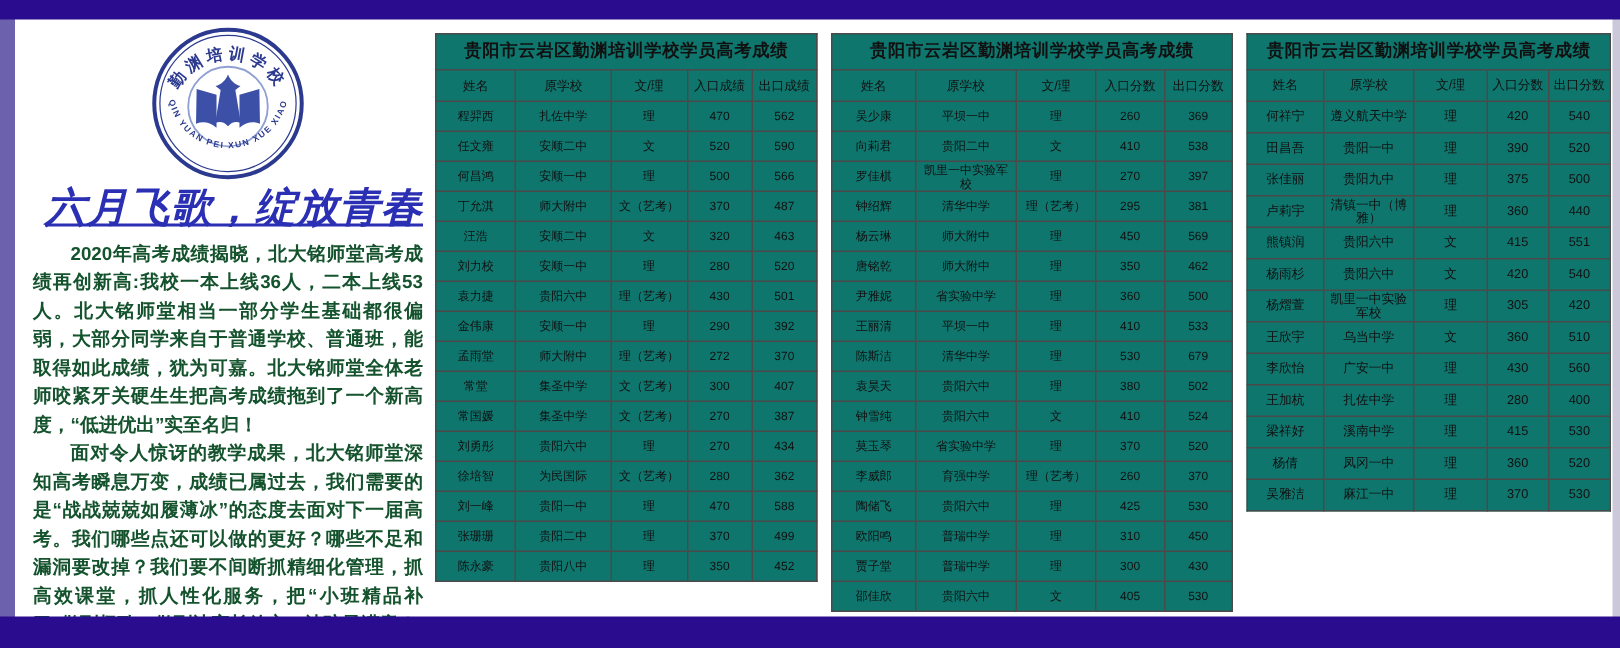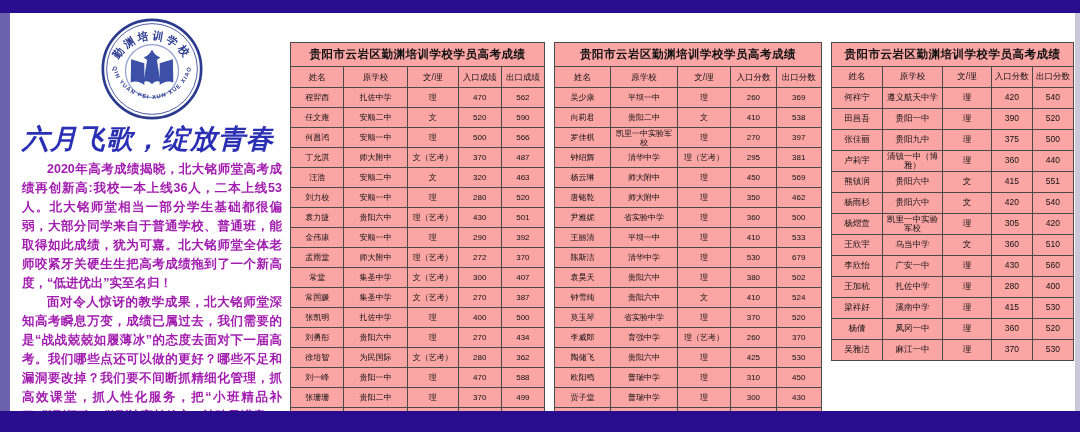--- a/index.html
+++ b/index.html
@@ -13,29 +13,29 @@
   .strip-left{position:absolute;left:0;top:0;width:10px;height:432px;background:var(--accent-left,#6b61ac);z-index:4;}
   .strip-right{position:absolute;right:0;top:0;width:5px;height:432px;background:var(--accent-right,#cbc8da);z-index:4;}
 
   .left-panel{position:absolute;left:22px;top:16px;width:260px;}
   .logo-wrap{width:102px;height:102px;margin:2px auto 4px auto;}
   .slogan{
     font-family:"DejaVu Serif", serif;
     font-style:italic; font-weight:700;
     font-size:27px; line-height:30px; letter-spacing:1px;
     color:var(--slogan-blue,#2a2fb4);
-    text-align:left; white-space:nowrap; margin:0 0 6px 0;
+    text-align:right; white-space:nowrap; margin:0 0 6px 0;text-decoration:underline;
   }
   .intro p{
     margin:0; text-indent:2em; text-align:justify;
-    font-size:12.5px; line-height:19px; font-weight:600; color:#a21caf;
+    font-size:12.5px; line-height:19px; font-weight:600; color:#14532d;
   }
 
   .tables-row{position:absolute;left:290px;top:22px;display:flex;gap:9px;align-items:flex-start;}
-  table.score{border-collapse:collapse;table-layout:fixed;background:#fca5a5;border:1.5px solid #333;margin-top:20px;}
+  table.score{border-collapse:collapse;table-layout:fixed;background:#0f766e;border:1.5px solid #333;}
   table.score td{
     border:1px solid var(--table-border,#4a4a4a);
     text-align:center;vertical-align:middle;
     padding:0 1px;color:#101010;overflow:hidden;
   }
   .tbl-0{width:255px;} .tbl-1{width:268px;} .tbl-2{width:243px;}
   .tbl-0 td,.tbl-1 td{font-size:8px;height:19px;line-height:9px;}
   .tbl-2 td{font-size:8.5px;height:20px;line-height:9.5px;}
   table.score td.t-title{font-size:11.5px;font-weight:700;height:23px;line-height:23px;letter-spacing:0.5px;}
   table.score td.t-head{font-weight:400;font-size:8.5px;height:20px;}
@@ -173,27 +173,20 @@
               <td>407</td>
             </tr>
             <tr>
               <td>常国媛</td>
               <td>集圣中学</td>
               <td>文（艺考）</td>
               <td>270</td>
               <td>387</td>
             </tr>
             <tr>
-              <td>张凯明</td>
-              <td>扎佐中学</td>
-              <td>理</td>
-              <td>400</td>
-              <td>500</td>
-            </tr>
-            <tr>
               <td>刘勇彤</td>
               <td>贵阳六中</td>
               <td>理</td>
               <td>270</td>
               <td>434</td>
             </tr>
             <tr>
               <td>徐培智</td>
               <td>为民国际</td>
               <td>文（艺考）</td>

